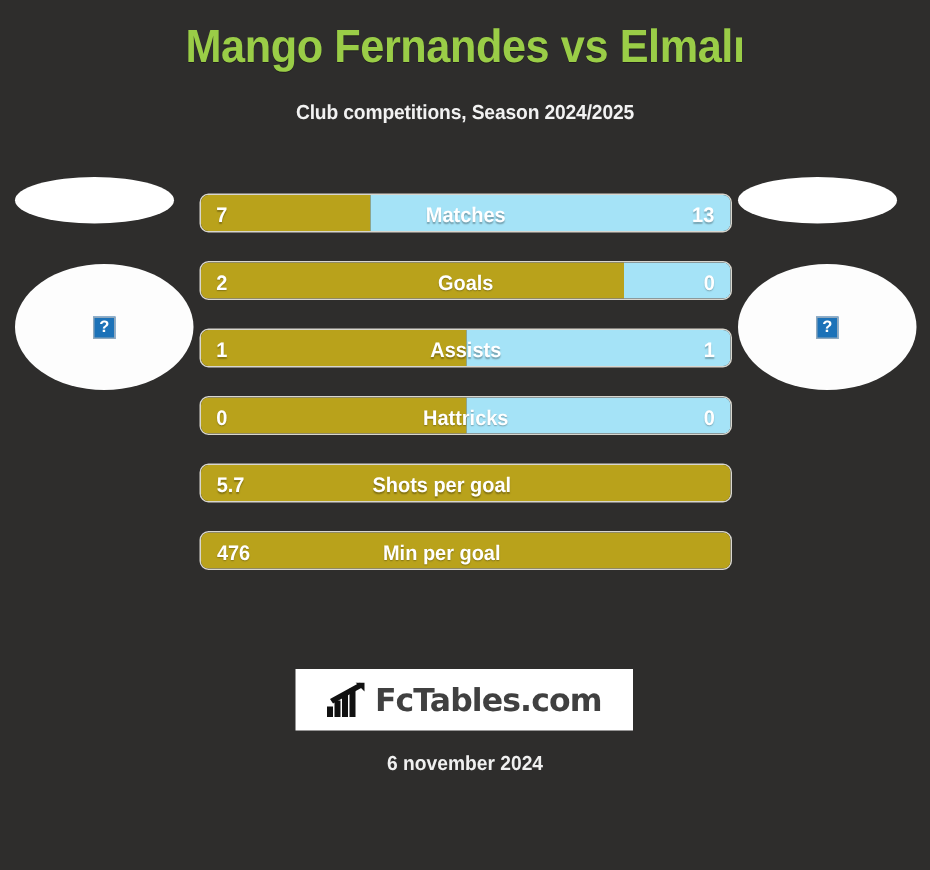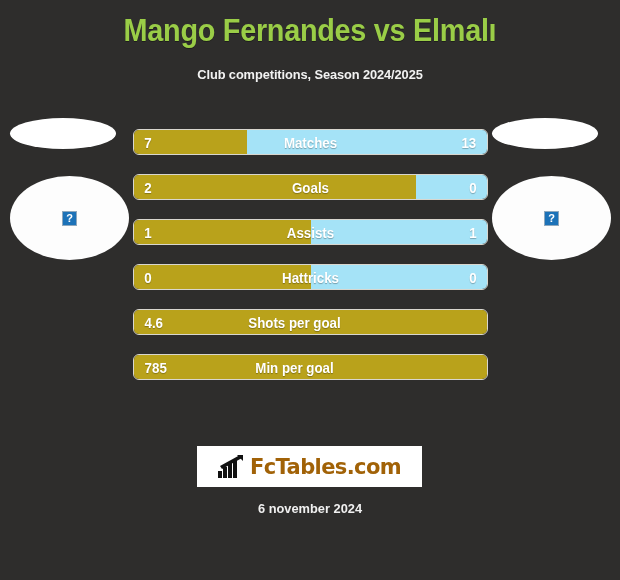--- a/index.html
+++ b/index.html
@@ -157,21 +157,21 @@
     background: #ffffff;
     display: flex;
     align-items: center;
     justify-content: center;
     gap: 6px;
   }
 
   .logo-icon { display: block; }
 
   .logo-text {
-    color: #a16207;
+    color: #404040;
     font-size: 21px;
     font-weight: bold;
     letter-spacing: -0.6px;
     font-family: "DejaVu Sans", sans-serif;
   }
 
   .date-line {
     position: absolute;
     top: 501px;
     left: 0;
@@ -228,26 +228,26 @@
     </div>
     <div class="bar-row">
       <div class="bar-left" style="width: 50%; background: rgb(185, 162, 27);"></div>
       <div class="bar-right" style="background: rgb(165, 227, 247);"></div>
       <span class="bar-value home">0</span>
       <span class="bar-value away">0</span>
       <span class="bar-label">Hattricks</span>
     </div>
     <div class="bar-row single">
       <div class="bar-left" style="width: 100%; background: rgb(185, 162, 27);"></div>
-      <span class="bar-value home">4.6</span>
+      <span class="bar-value home">5.7</span>
       <span class="bar-label">Shots per goal</span>
     </div>
     <div class="bar-row single">
       <div class="bar-left" style="width: 100%; background: rgb(185, 162, 27);"></div>
-      <span class="bar-value home">785</span>
+      <span class="bar-value home">476</span>
       <span class="bar-label">Min per goal</span>
     </div>
   </div>
 
 <div class="logo-box">
   <svg class="logo-icon" width="26" height="24" viewBox="0 0 26 24">
     <rect x="0" y="16" width="4" height="7" fill="#111111"></rect>
     <rect x="5" y="12" width="4" height="11" fill="#111111"></rect>
     <rect x="10" y="8" width="4" height="15" fill="#111111"></rect>
     <rect x="15" y="4" width="4" height="19" fill="#111111"></rect>

